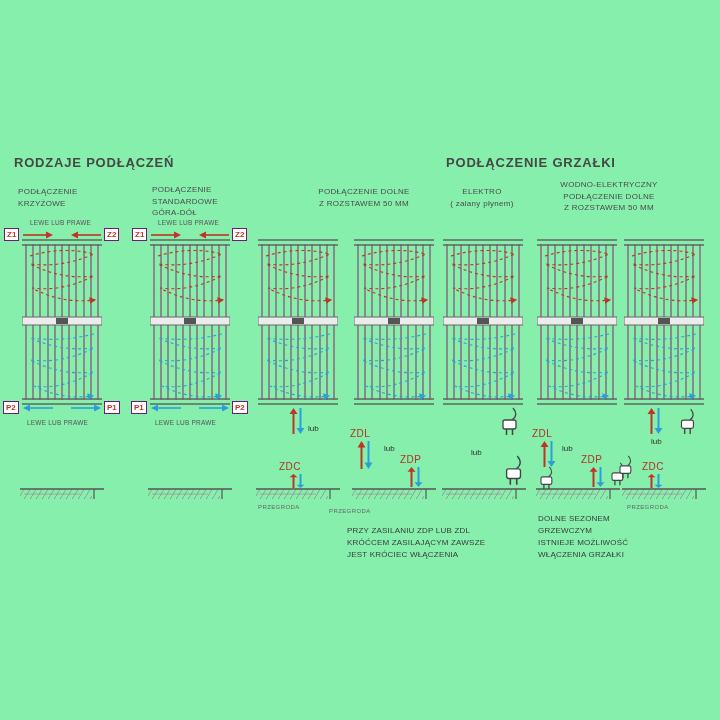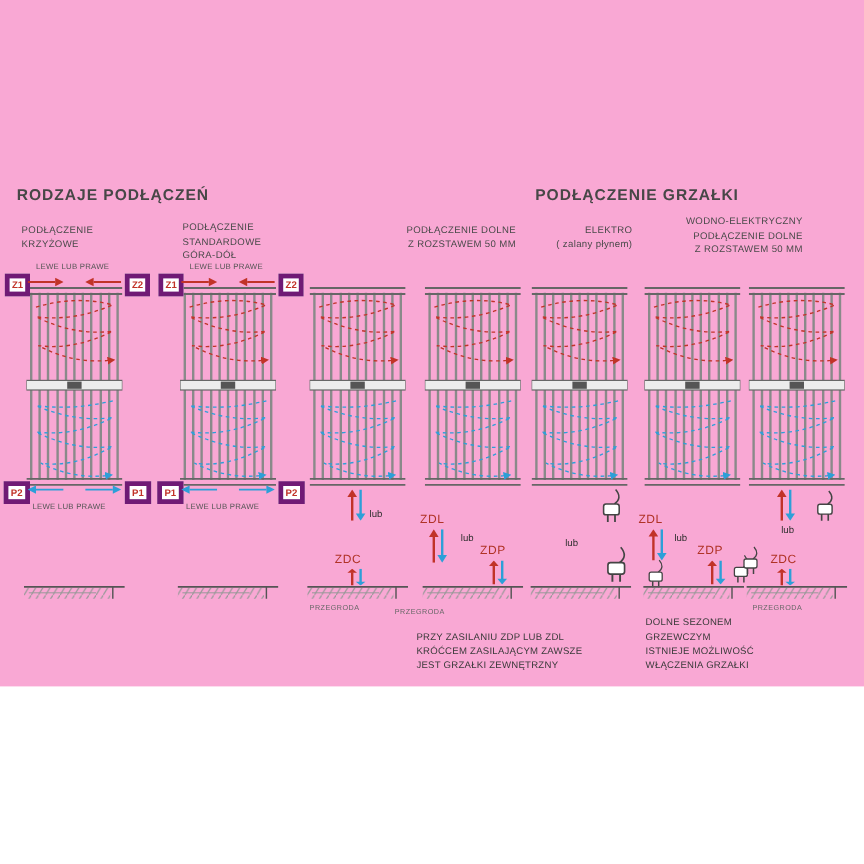--- a/index.html
+++ b/index.html
@@ -1,24 +1,24 @@
 <!DOCTYPE html>
 <html><head>
 <meta charset="utf-8">
 <style>
   *{box-sizing:border-box;margin:0;padding:0}
   body{margin:0;background:#fff}
-  .canvas{position:relative;width:720px;height:572px;background:#f9a8d4;
+  .canvas{position:relative;width:720px;height:720px;background:#86efac;
           font-family:"Liberation Sans","DejaVu Sans",sans-serif;color:#3f3f3f;overflow:hidden}
   .abs{position:absolute}
   .pre{white-space:pre-line}
   .title{font-size:13px;font-weight:600;letter-spacing:.8px;color:#474747}
   .heading{font-size:8px;line-height:1.45;letter-spacing:.3px;color:#4a4a4a}
-  .center{text-align:right}
-  .portbox{font-size:8px;font-weight:700;color:#c13328;border:4px solid #701a75;
+  .center{text-align:center}
+  .portbox{font-size:8px;font-weight:700;color:#c13328;border:1px solid #701a75;
            padding:0 2px;line-height:11px;background:#fff}
   .sidenote{font-size:6.5px;color:#555;letter-spacing:.2px;white-space:nowrap}
   .or{font-size:8px;color:#2f2f2f}
   .conn{font-size:10px;font-weight:400;color:#b03326;letter-spacing:.5px}
   .note{font-size:8px;line-height:1.5;color:#3a3a3a;letter-spacing:.2px}
   .partition{font-size:6px;color:#666;letter-spacing:.4px}
 </style>
 </head>
 <body>
 
@@ -239,19 +239,19 @@
   <svg class="abs" style="left:622px;top:486px" width="84" height="16" viewBox="0 0 84 16">
       <use href="#floor-shape"></use>
     </svg>
 
   <div class="abs partition" style="left:258px;top:504px">PRZEGRODA</div>
   <div class="abs partition" style="left:329px;top:508px">PRZEGRODA</div>
   <div class="abs partition" style="left:627px;top:504px">PRZEGRODA</div>
 
   <div class="abs note pre" style="left:347px;top:525px;width:180px">PRZY ZASILANIU ZDP LUB ZDL
 KRÓĆCEM ZASILAJĄCYM ZAWSZE
-JEST GRZAŁKI ZEWNĘTRZNY</div>
+JEST KRÓCIEC WŁĄCZENIA</div>
   <div class="abs note pre" style="left:538px;top:513px;width:140px">DOLNE SEZONEM
 GRZEWCZYM
 ISTNIEJE MOŻLIWOŚĆ
 WŁĄCZENIA GRZAŁKI</div>
 
 </div>
 
 </body></html>

